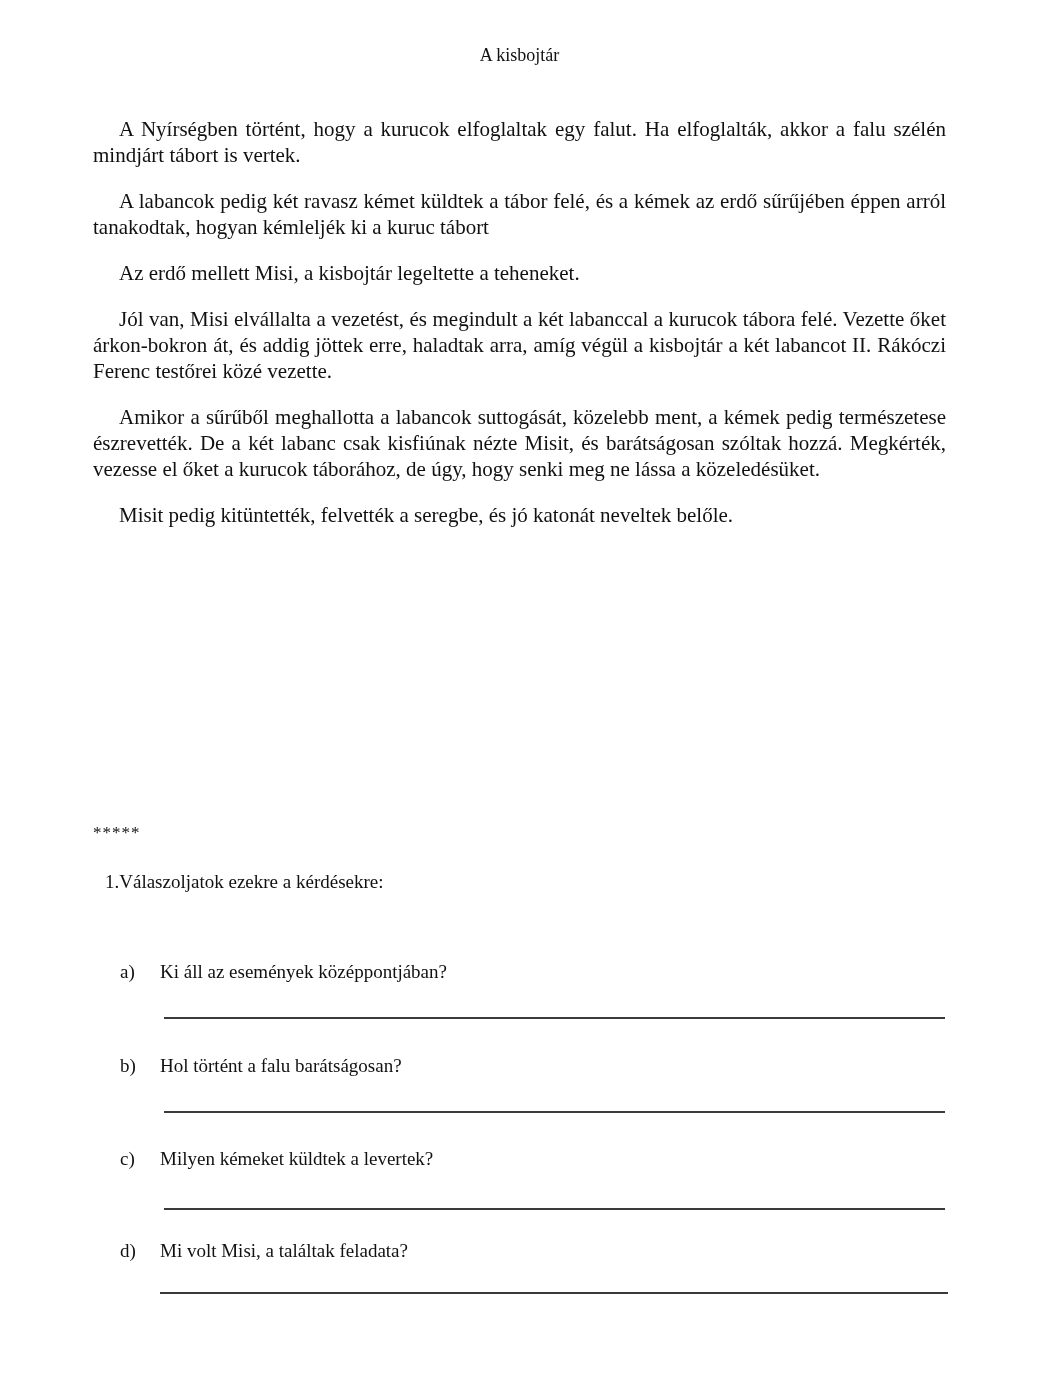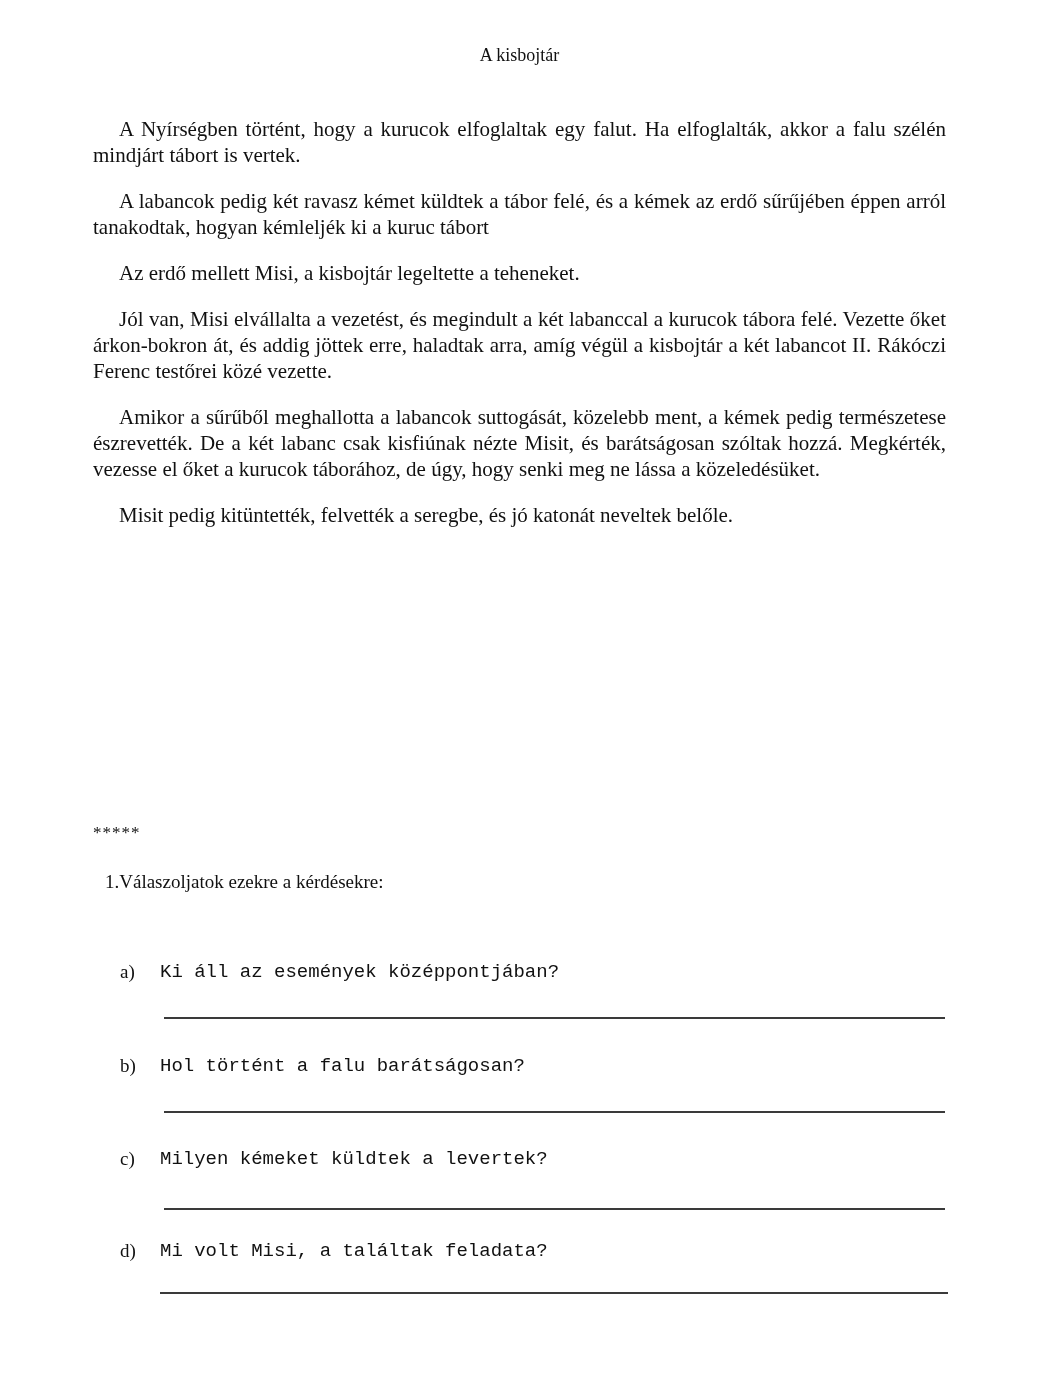--- a/index.html
+++ b/index.html
@@ -68,21 +68,20 @@
     .question .letter {
       position: absolute;
       left: 0;
       top: 0;
     }
     .question .qtext {
       position: absolute;
       left: 40px;
       top: 0;
       white-space: nowrap;
-      font-family: Liberation Mono, monospace;
     }
     .answer-line {
       position: absolute;
       height: 2px;
       background: #3a3a3a;
     }
   </style>
 </head>
 <body>
 

